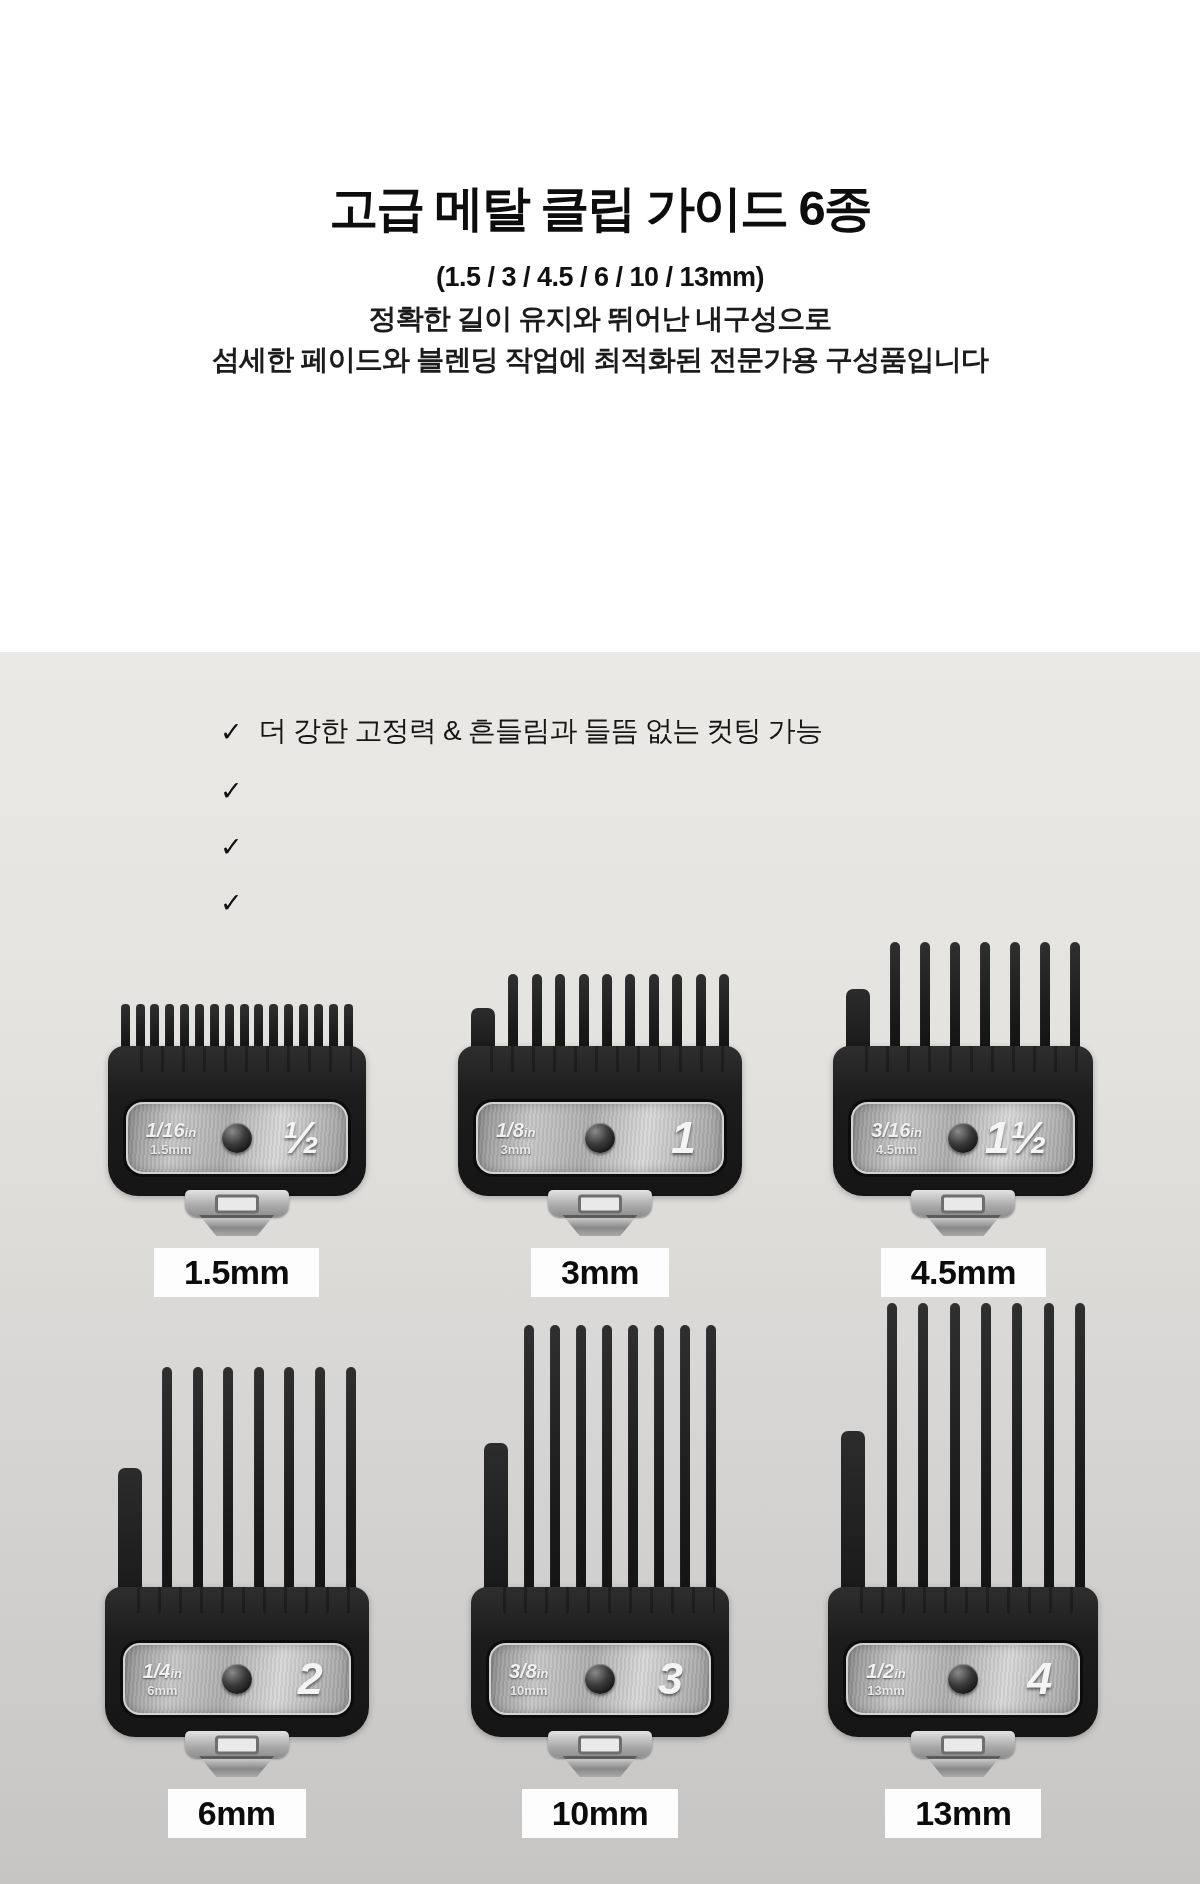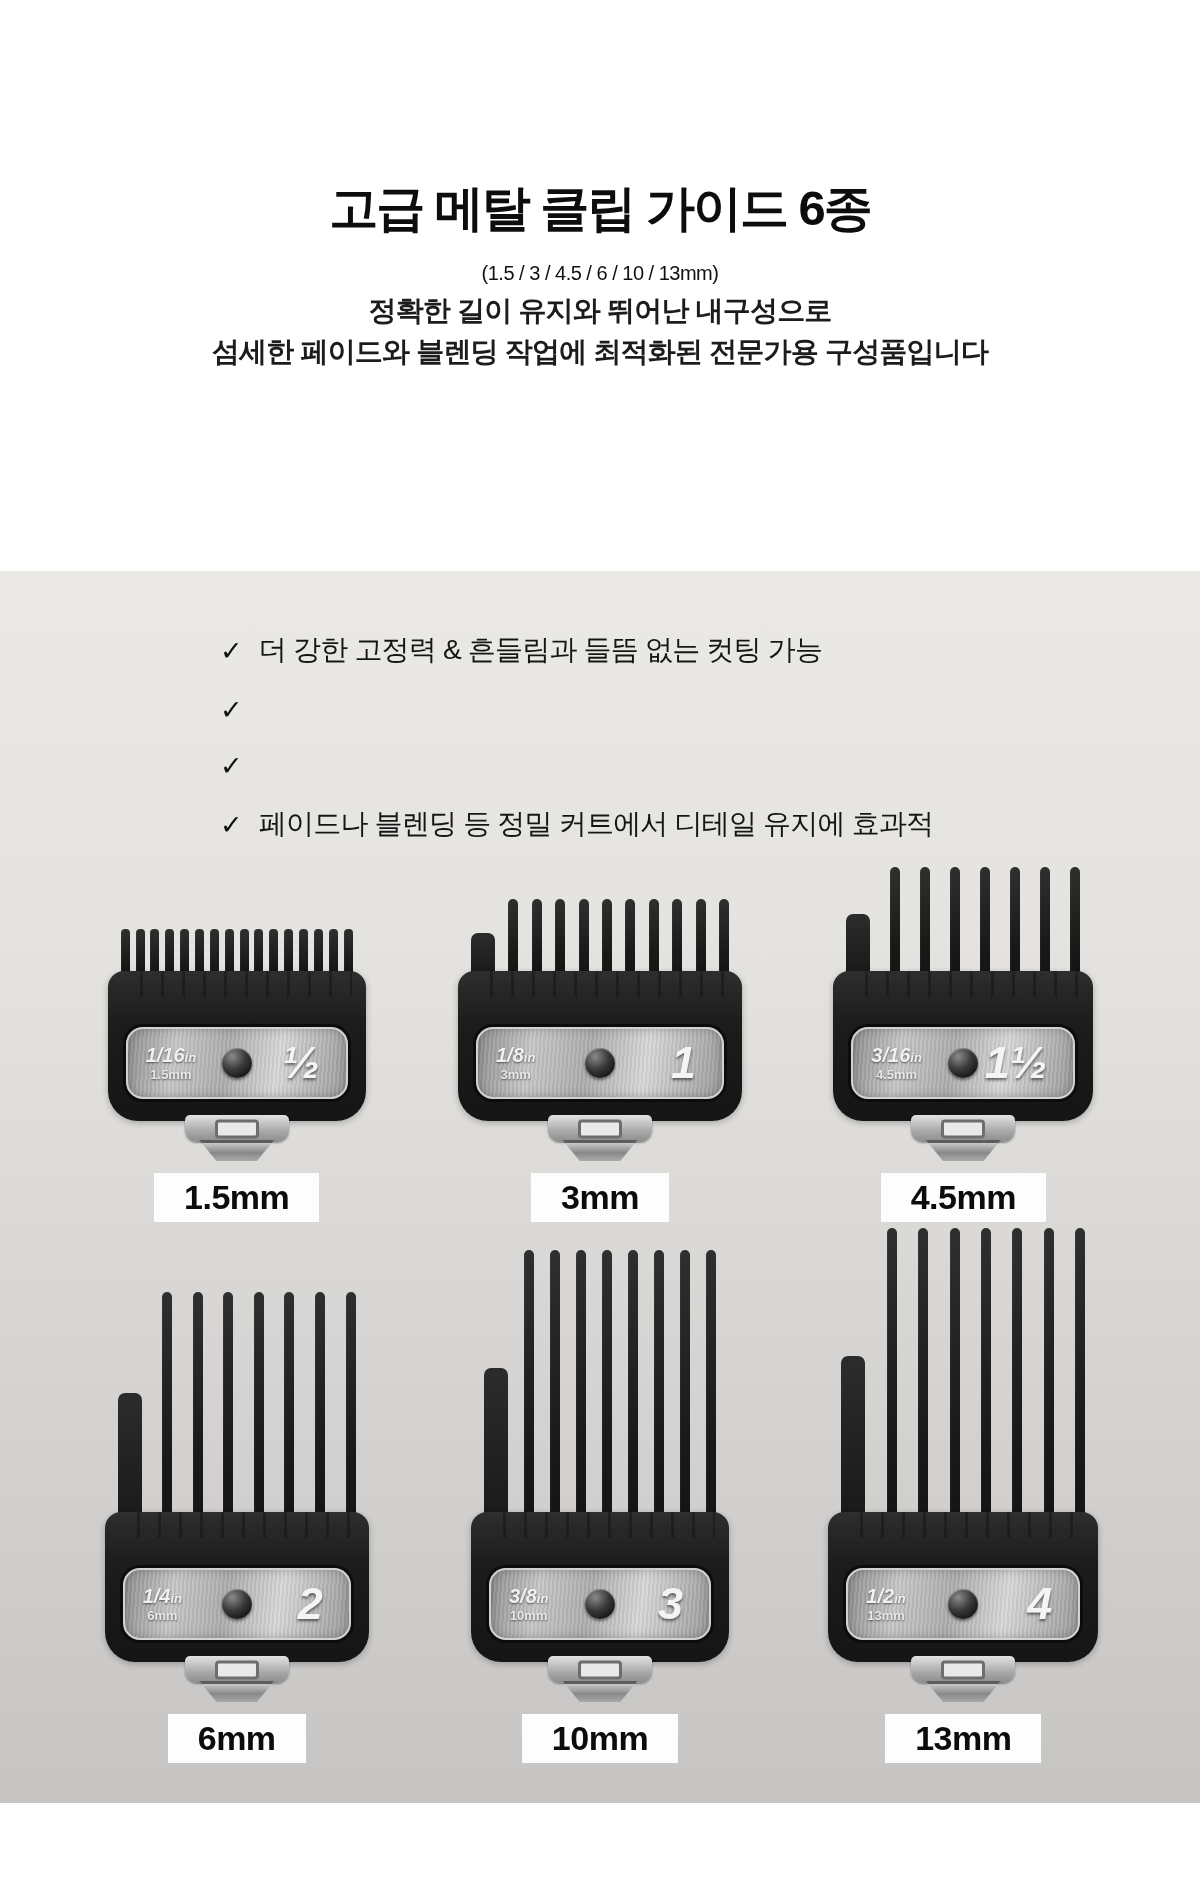--- a/index.html
+++ b/index.html
@@ -5,32 +5,32 @@
   * { margin: 0; padding: 0; box-sizing: border-box; }
   html,body { width: 1200px; }
   body {
     font-family: "Liberation Sans", "DejaVu Sans", sans-serif;
     color: #111;
     background: #fff;
   }
   .page { width: 1200px; height: 1884px; overflow: hidden; }
 
   
-  .hero { height: 571px; background: #ffffff; text-align: center; }
+  .hero { height: 652px; background: #ffffff; text-align: center; }
   .hero h1 {
     padding-top: 176px;
     font-size: 49px;
     font-weight: 800;
     letter-spacing: -2px;
     color: #0d0d0d;
   }
   .subtitle {
     margin-top: 20px;
-    font-size: 20px;
-    font-weight: 400;
+    font-size: 27px;
+    font-weight: 700;
     letter-spacing: -0.5px;
     color: #111;
   }
   .lead-bold {
     margin-top: 56px;
     font-size: 30px;
     font-weight: 700;
     line-height: 1.5;
     letter-spacing: -1px;
     color: #0e0e0e;
@@ -236,21 +236,20 @@
         <span>더 강한 고정력 &amp; 흔들림과 들뜸 없는 컷팅 가능</span>
       </li>
       <li class="feature-item">
         <span class="check">✓</span>
       </li>
       <li class="feature-item">
         <span class="check">✓</span>
       </li>
       <li class="feature-item">
         <span class="check">✓</span>
-        <span>페이드나 블렌딩 등 정밀 커트에서 디테일 유지에 효과적</span>
       </li>
     </ul>
 
     <div class="comb-grid row1">
 
       <figure class="comb-cell">
         <div class="comb" style="width: 258px;">
           <div class="teeth" style="height: 50px;">
               <div class="tooth thin"></div>
               <div class="tooth thin"></div>

